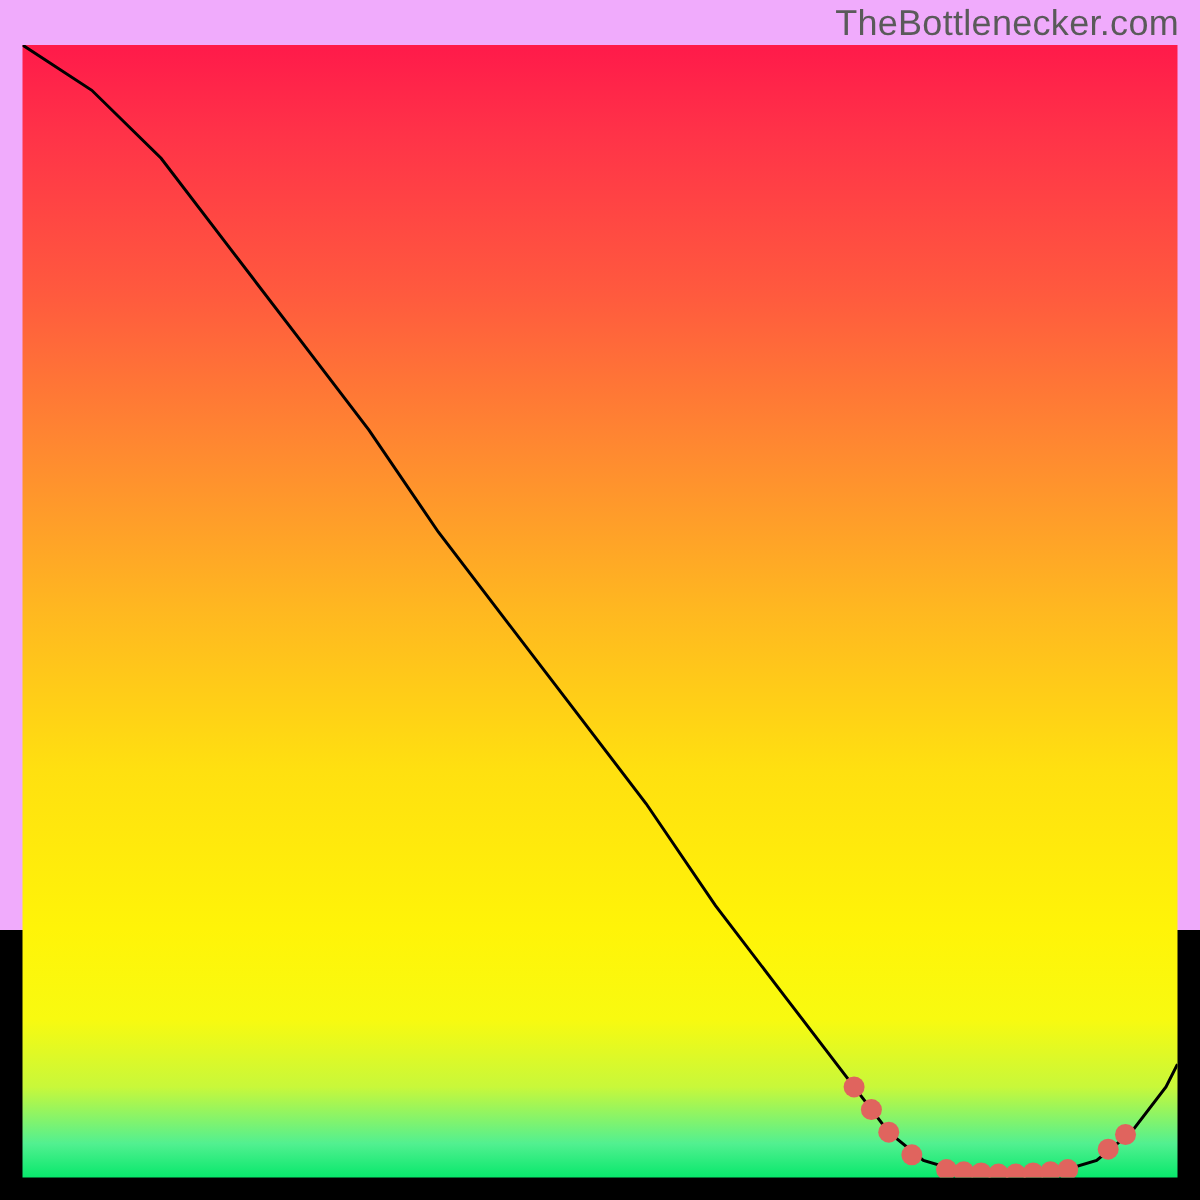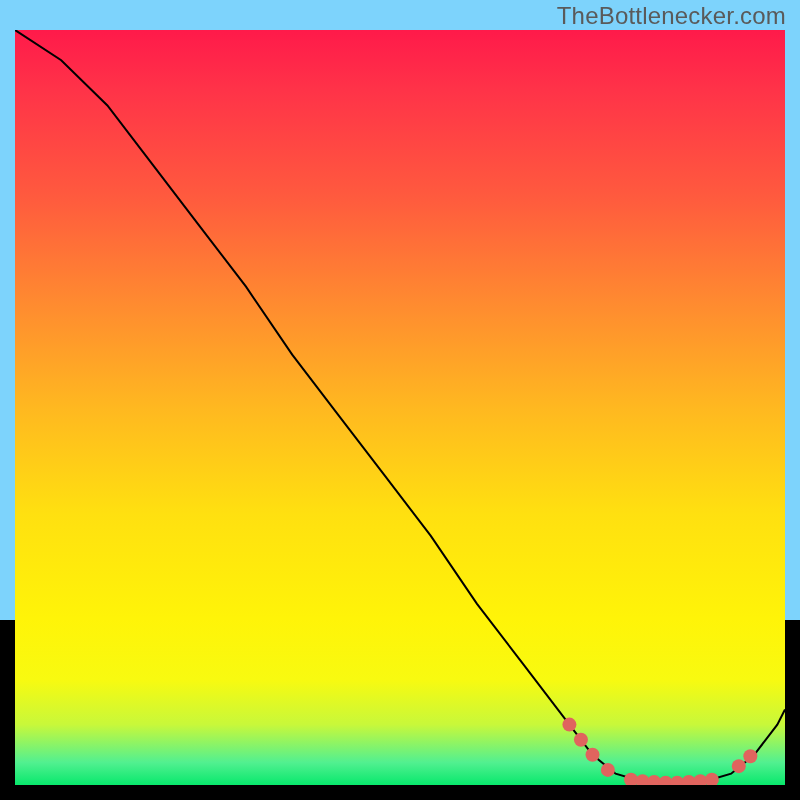--- a/index.html
+++ b/index.html
@@ -1,21 +1,21 @@
 <!DOCTYPE html>
 <html><head>
 <meta charset="utf-8">
 <style>
   * { margin: 0; padding: 0; box-sizing: border-box; }
   html, body { width: 800px; height: 800px; overflow: hidden; background: #000; }
   .frame {
     position: relative;
     width: 800px;
     height: 620px;
-    background: #7dd3fc;
+    background: #f0abfc;
   }
   .plot-area {
     position: absolute;
     left: 15px;
     top: 30px;
     width: 770px;
     height: 755px;
   }
   .gradient-bg {
     position: absolute;

